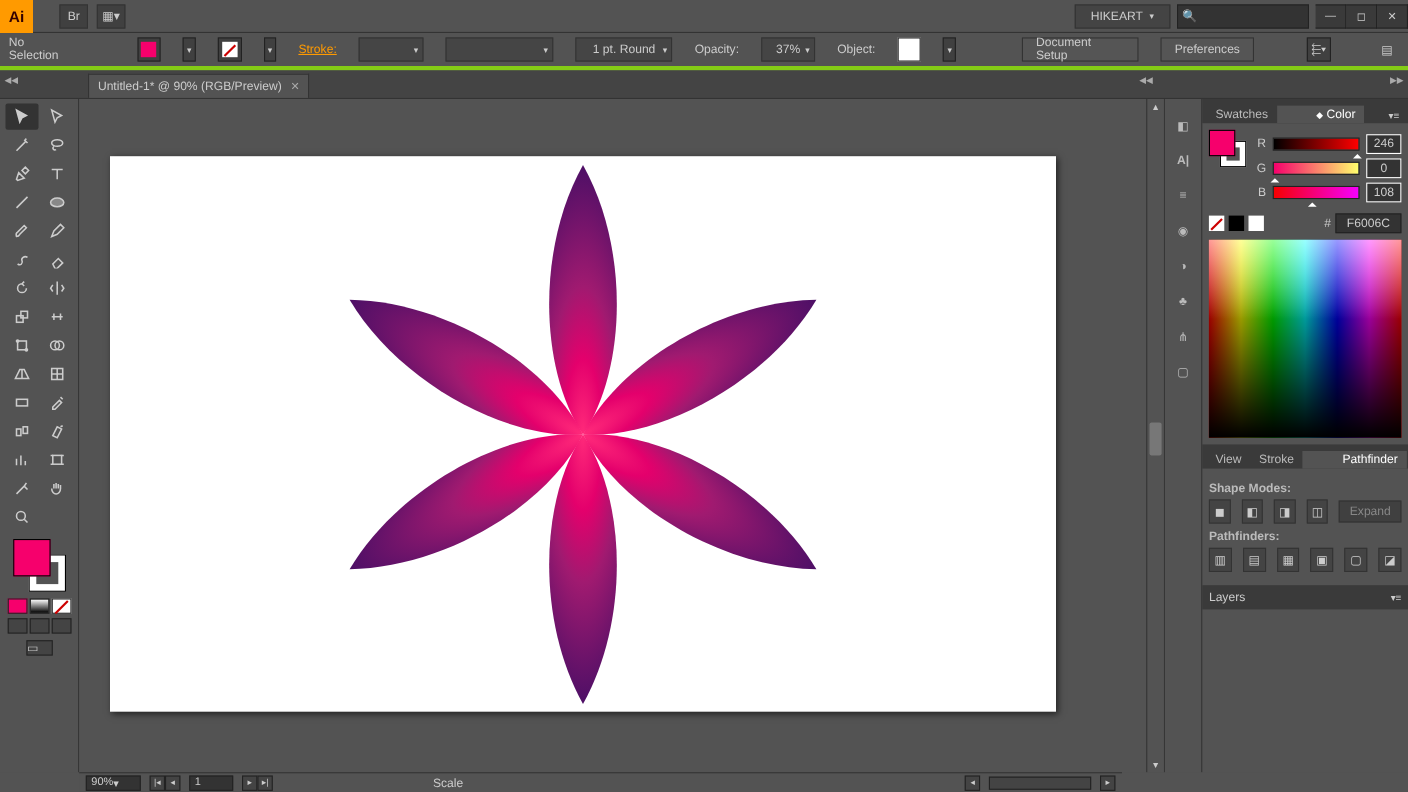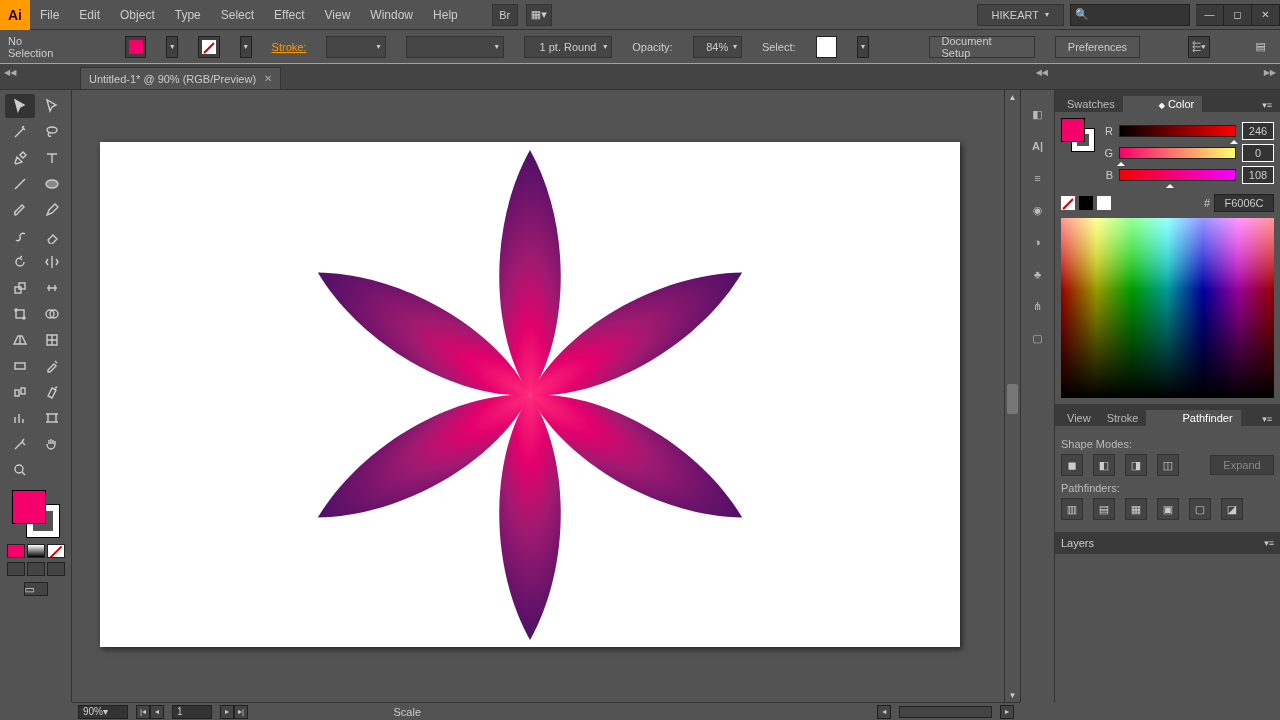--- a/index.html
+++ b/index.html
@@ -11,21 +11,21 @@
 .menu-list { display: flex; gap: 0; }
 .menu-item { padding: 0 10px; line-height: 30px; color: #ccc; font-size: 12px; cursor: pointer; }
 .menu-spacer { flex: 1; }
 .br-btn, .layout-btn { width: 26px; height: 22px; border: 1px solid #333; margin: 0 4px; background: #404040; display: flex; align-items: center; justify-content: center; }
 .user-label { padding: 0 14px; background:#444; border:1px solid #333; height:22px; line-height:20px; margin-right:6px; font-size:11px; display:flex; align-items:center; gap:6px;}
 .search-box { width: 120px; height: 22px; background: #333; border: 1px solid #222; margin-right: 6px; display:flex; align-items:center; padding:0 4px; color:#888;}
 .win-controls { display:flex; gap:0; }
 .win-btn { width:28px; height:22px; background: #3a3a3a; border:1px solid #222; border-left:none; display:flex; align-items:center; justify-content:center; color:#ccc; font-size:10px; }
 
 
-.controlbar { height: 34px; background: #535353; display: flex; align-items: center; padding: 0 8px; gap: 20px; border-bottom: 1px solid #84cc16; }
+.controlbar { height: 34px; background: #535353; display: flex; align-items: center; padding: 0 8px; gap: 20px; border-bottom: 4px solid #84cc16; }
 .ctrl-label { color: #ccc; font-size: 11px; }
 .swatch-btn { width: 22px; height: 22px; border: 1px solid #222; background:#404040; display:flex; align-items:center; justify-content:center; }
 .swatch-fill-inner{ width:14px; height:14px; background:#f6006c;}
 .swatch-none-inner{ width:14px; height:14px; background:#fff; position:relative;}
 .swatch-none-inner::after{content:""; position:absolute; left:0; right:0; top:50%; height:2px; background:#c00; transform:rotate(-45deg);}
 .dd { height:22px; background:#454545; border:1px solid #333; display:flex; align-items:center; justify-content:center; color:#ccc; padding:0 6px; position:relative; }
 .dd .arrow { position:absolute; right:4px; font-size:8px;}
 .btn { height:22px; background:#555; border:1px solid #333; padding:0 12px; display:flex; align-items:center; color:#ccc; }
 
 
@@ -53,67 +53,56 @@
 .canvas-scroll { flex:1; position:relative; overflow:hidden; }
 .artboard { position:absolute; left:28px; top:52px; width:860px; height:505px; background:#fff; box-shadow: 2px 2px 6px rgba(0,0,0,.6);}
 .vscroll { width:16px; background:#535353; border-left:1px solid #333; position:relative;}
 .vscroll .varrow{ height:14px; display:flex; align-items:center; justify-content:center; font-size:8px; color:#ccc;}
 .vscroll .vtrack{ position:absolute; top:14px; bottom:14px; left:0; right:0;}
 .vscroll .vthumb{ position:absolute; left:2px; right:2px; background:#777; border-radius:2px;}
 
 .side-strip { width:34px; background:#535353; border-left:1px solid #333; display:flex; flex-direction:column; align-items:center; gap:12px; padding-top:14px;}
 .strip-ic { width:20px; height:20px; display:flex; align-items:center; justify-content:center; color:#bbb;}
 
-.panels { width:226px; background:#535353; border-left:1px solid #333; display:flex; flex-direction:column;}
+.panels { width:188px; background:#535353; border-left:1px solid #333; display:flex; flex-direction:column;}
 .panel-tabs{ height:22px; background:#3a3a3a; display:flex; align-items:end; padding:0 4px; position:relative;}
 .ptab{ padding:2px 8px; font-size:11px; color:#bbb;}
 .ptab.act{ background:#535353; color:#fff;padding-left:36px;}
 .panel-body{ padding:6px; }
 .rgb-row{ display:flex; align-items:center; gap:6px; margin:4px 0;}
 .rgb-lbl{ width:12px; text-align:right; color:#ccc;}
 .rgb-slider{ flex:1; height:12px; position:relative; border:1px solid #222;}
 .rgb-val{ width:32px; height:18px; background:#333; border:1px solid #ffffff; display:flex; align-items:center; justify-content:center;}
 .hex-input{ width:60px; height:18px; background:#333; border:1px solid #222; display:flex; align-items:center; justify-content:center;}
 .spectrum{ width:100%; height:180px; margin-top:6px; position:relative;
   background: linear-gradient(to bottom, rgba(0,0,0,0), #000),
               linear-gradient(to right, #f00,#ff0,#0f0,#0ff,#00f,#f0f,#f00);
 }
 .spectrum::before{ content:""; position:absolute; inset:0; background: linear-gradient(to bottom, rgba(255,255,255,.6), rgba(255,255,255,0) 40%);}
 .pf-body{ padding:6px;}
-.pf-label{ color:#bbb; margin:6px 0 4px;}
+.pf-label{ color:#bbb; margin:6px 0 4px;font-weight:bold;}
 .pf-row{ display:flex; gap:10px; align-items:center;}
 .pf-ic{ width:22px; height:22px; border:1px solid #333; background:#444; display:flex; align-items:center; justify-content:center;}
 .expand-btn{ margin-left:auto; width:64px; height:20px; background:#404040; border:1px solid #333; display:flex; align-items:center; justify-content:center; color:#888;}
 .layers-hdr{ height:22px; background:#3a3a3a; display:flex; align-items:center; padding:0 6px; margin-top:6px; }
 
 
 .statusbar { height:18px; background:#535353; border-top:1px solid #333; display:flex; align-items:center; gap:8px; padding:0 6px; position:absolute; bottom:0; left:72px; right:260px;}
 .sb-field{ height:14px; background:#333; border:1px solid #222; padding:0 4px; display:flex; align-items:center; font-size:10px;}
 .sb-nav{ display:flex; }
 .sb-nav div{ width:14px; height:14px; border:1px solid #222; background:#444; display:flex; align-items:center; justify-content:center; font-size:8px;}
 
 
 .flower { position:absolute; left:50%; top:50%; transform:translate(-50%,-50%);}
 </style>
 </head>
 <body>
 
 <div class="menubar">
   <div class="app-icon">Ai</div>
-  <div class="menu-list">
-    <div class="menu-item">File</div>
-    <div class="menu-item">Edit</div>
-    <div class="menu-item">Object</div>
-    <div class="menu-item">Type</div>
-    <div class="menu-item">Select</div>
-    <div class="menu-item">Effect</div>
-    <div class="menu-item">View</div>
-    <div class="menu-item">Window</div>
-    <div class="menu-item">Help</div>
-  </div>
   <div style="width:20px"></div>
   <div class="br-btn">Br</div>
   <div class="layout-btn">▦▾</div>
   <div class="menu-spacer"></div>
   <div class="user-label">
       <span>HIKEART</span>
       <span style="font-size:8px">▾</span>
     </div>
   <div class="search-box">🔍</div>
   <div class="win-controls">
@@ -144,24 +133,24 @@
     </div>
   <div class="dd" style="width:100px">
       <span class="arrow">▾</span>
     </div>
   <div class="dd" style="width:90px">
       <span>1 pt. Round</span>
       <span class="arrow">▾</span>
     </div>
   <span class="ctrl-label">Opacity:</span>
   <div class="dd" style="width:50px">
-      <span>84%</span>
+      <span>37%</span>
       <span class="arrow">▾</span>
     </div>
-  <span class="ctrl-label">Select:</span>
+  <span class="ctrl-label">Object:</span>
   <div class="swatch-btn" style="background:#fff"></div>
   <div class="swatch-btn" style="width:12px">
       <span style="font-size:8px">▾</span>
     </div>
   <div style="width:20px"></div>
   <div class="btn">Document Setup</div>
   <div class="btn">Preferences</div>
   <div style="width:8px"></div>
   <div class="swatch-btn">⬱▾</div>
   <div class="menu-spacer"></div>

